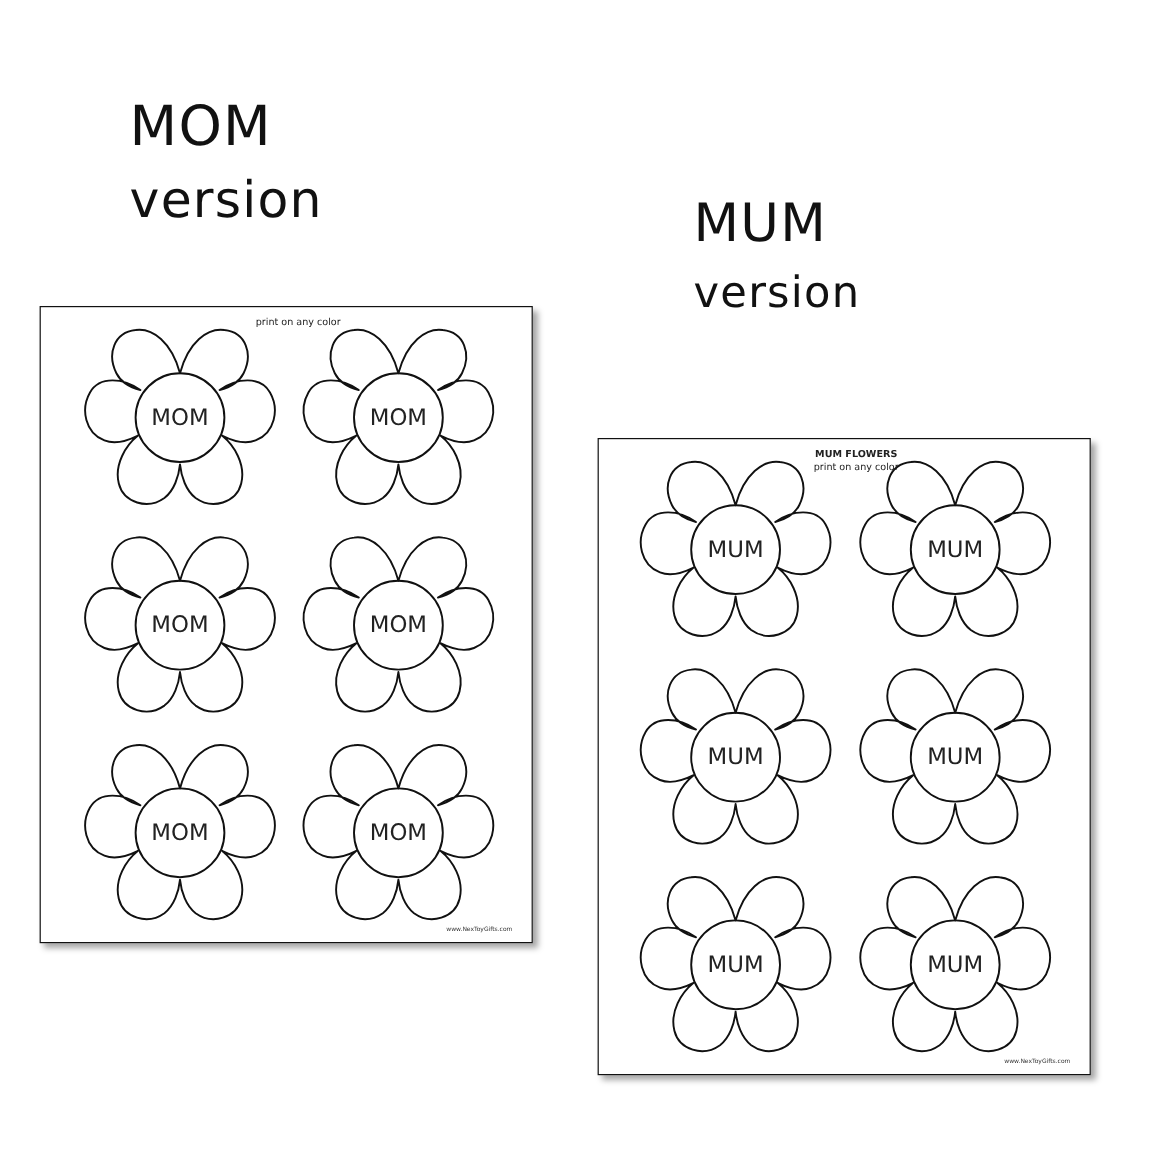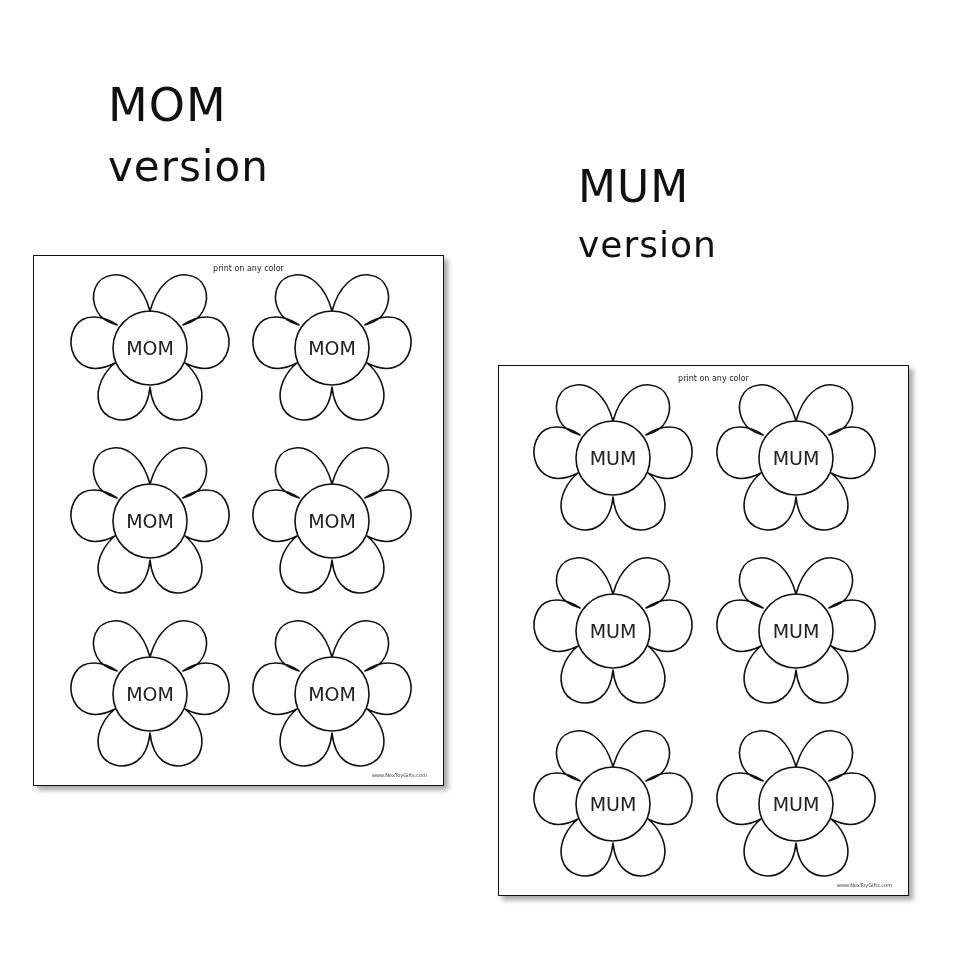--- a/index.html
+++ b/index.html
@@ -82,20 +82,21 @@
         <use href="#flower-shape"></use>
       </svg>
     <div class="label">MOM</div>
   </div>
 
   <div class="footer">www.NexToyGifts.com</div>
 </div>
 
 <div class="page" id="mum-page">
   <div class="sheet-title">
+    <div>MUM FLOWERS</div>
     <div class="sub">print on any color</div>
   </div>
 
   <div class="flower" style="left:29px;top:7px">
     <svg viewBox="0 0 170 170">
         <use href="#flower-shape"></use>
       </svg>
     <div class="label">MUM</div>
   </div>
   <div class="flower" style="left:212px;top:7px">

